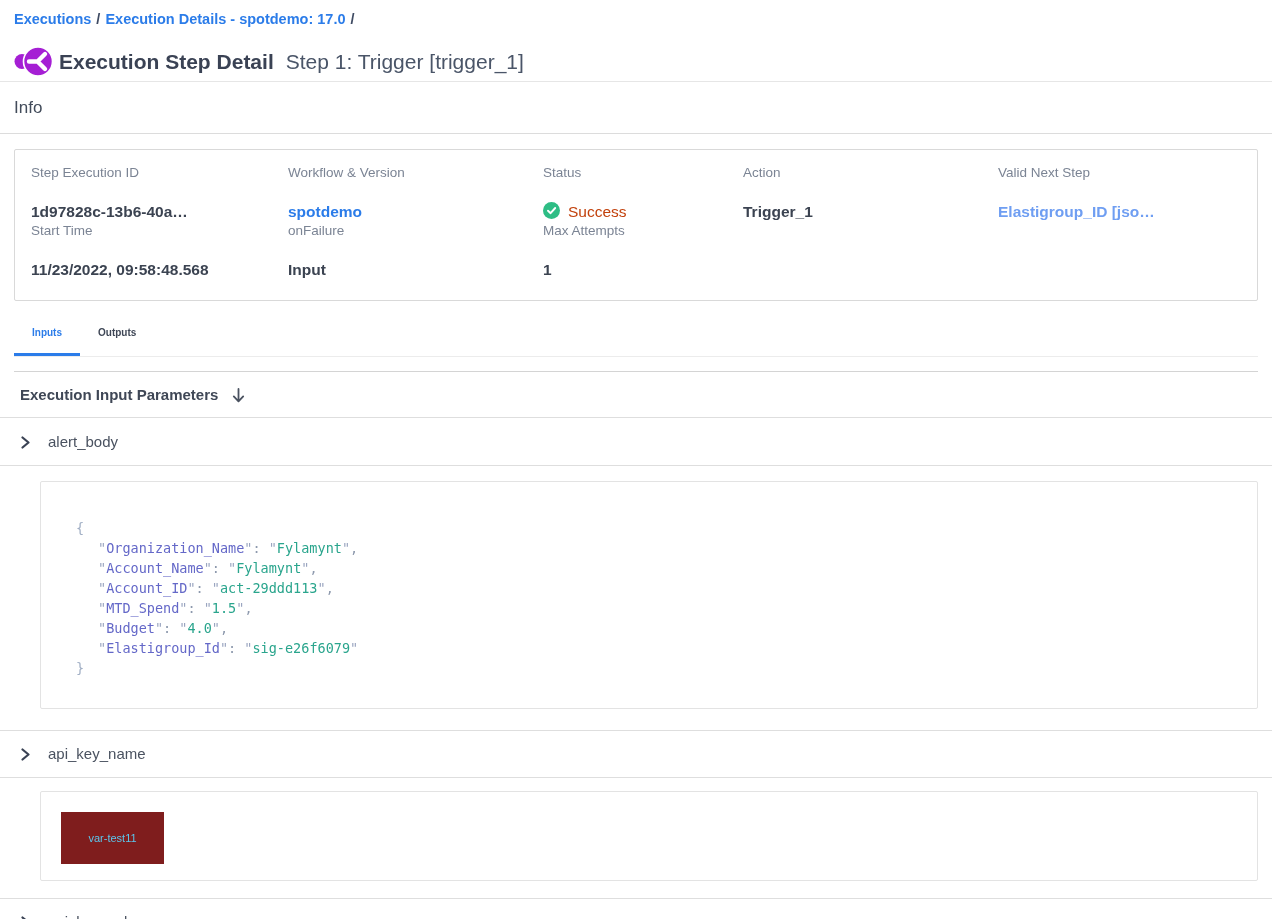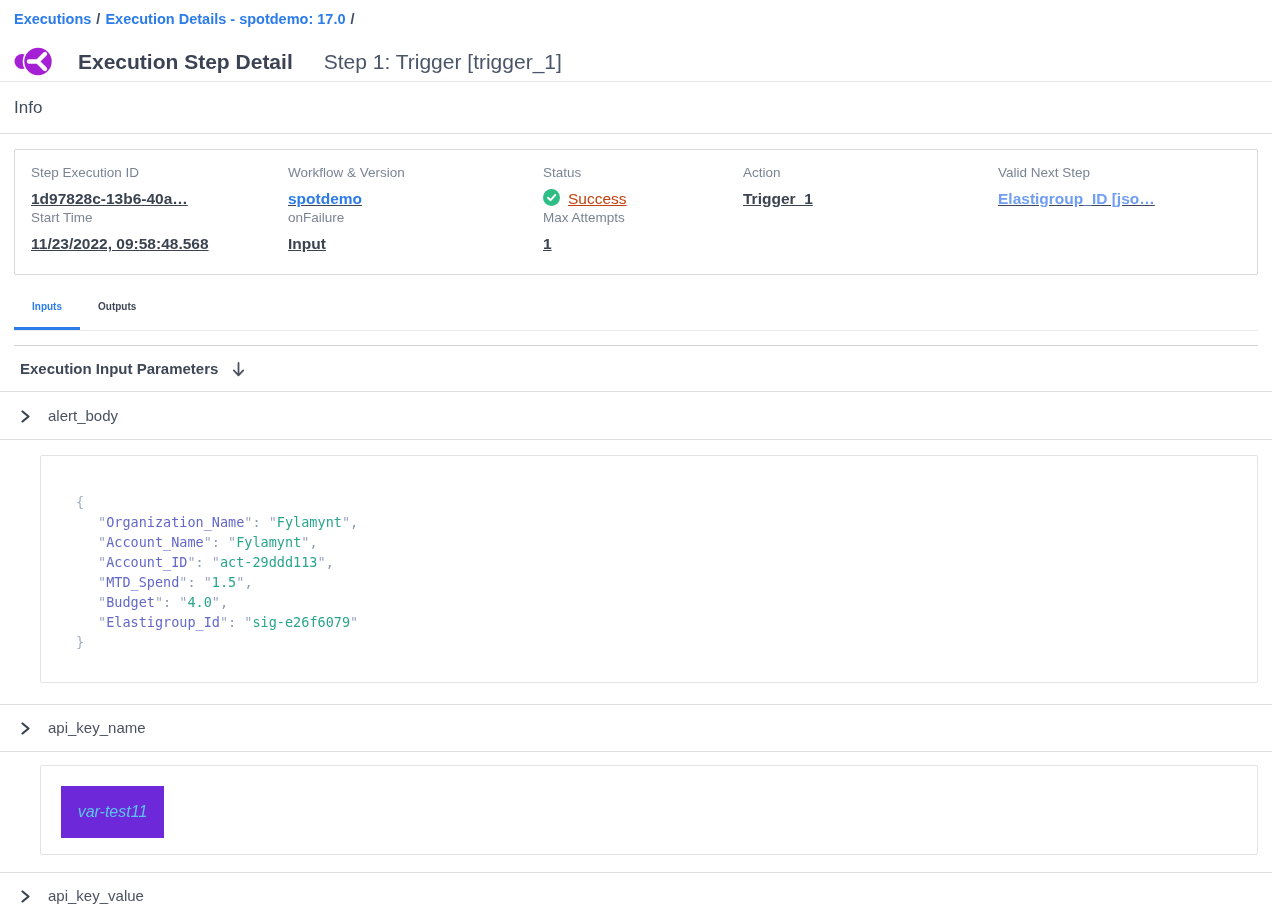--- a/index.html
+++ b/index.html
@@ -16,21 +16,21 @@
     padding: 9px 14px 0 14px;
     font-size: 14.5px; font-weight: 600; line-height: 20px;
   }
   .breadcrumb a {
     color: #2b7ce9; text-decoration: none; cursor: pointer;
   }
   .breadcrumb .sep { color: #3f4b63; font-weight: 600; padding: 0 5px; }
 
   
   .header-row {
-    display: flex; align-items: center; gap: 25px;
+    display: flex; align-items: center; gap: 6px;
     padding: 13px 14px 0 14px; height: 52px;
   }
   .logo { width: 39px; height: 35px; flex: 0 0 auto; }
   .page-title { font-size: 21px; font-weight: 700; color: #3a4254; }
   .page-subtitle { font-size: 21px; font-weight: 400; color: #4a5568; margin-left: 6px; }
 
   .hr { border: none; border-top: 1px solid #e6e6e6; margin: 0 0; }
   .hr.full { margin: 0; }
 
   
@@ -41,21 +41,21 @@
     margin: 15px 14px 0 14px;
     border: 1px solid #d9d9d9;
     border-radius: 2px;
     padding: 14px 16px 20px 16px;
   }
   .info-grid {
     display: grid;
     grid-template-columns: 257px 255px 200px 255px 1fr;
   }
   .field-label { font-size: 13.5px; color: #7b8494; line-height: 17px; }
-  .field-value { margin-top: 8px; font-size: 15.5px; line-height: 20px; text-decoration: underline; }
+  .field-value { margin-top: 21px; font-size: 15.5px; line-height: 20px; }
   .v-bold  { font-weight: 700; color: #3b4351; }
   .v-link  { font-weight: 600; color: #2b7ce9; text-decoration: none; cursor: pointer; }
   .v-link-light { font-weight: 600; color: #6f9ef2; text-decoration: none; cursor: pointer; }
   .v-status { display: flex; align-items: flex-start; gap: 8px; font-weight: 400; color: #c2410c; }
   .check-badge { width: 17px; height: 17px; flex: 0 0 auto; }
 
   
   .tabbar {
     margin: 22px 14px 0 14px;
     border-bottom: 1px solid #ececec;
@@ -105,23 +105,23 @@
   
   .value-box {
     margin: 13px 14px 0 40px;
     border: 1px solid #e3e3e3;
     border-radius: 2px;
     padding: 20px;
     height: 90px;
   }
   .value-chip {
     width: 103px; height: 52px;
-    background: #6d28d9;
+    background: #7f1d1d;
     display: flex; align-items: center; justify-content: center;
-    font-size: 16px; color: #5bc6ec; font-style: italic;
+    font-size: 11px; color: #5bc6ec;
   }
 
   .mt17 { margin-top: 17px; }
   .mt21 { margin-top: 21px; }
 </style>
 </head>
 <body>
 
 <nav class="breadcrumb">
   <a>Executions</a><span class="sep">/</span><a>Execution Details - spotdemo: 17.0</a><span class="sep">/</span>

